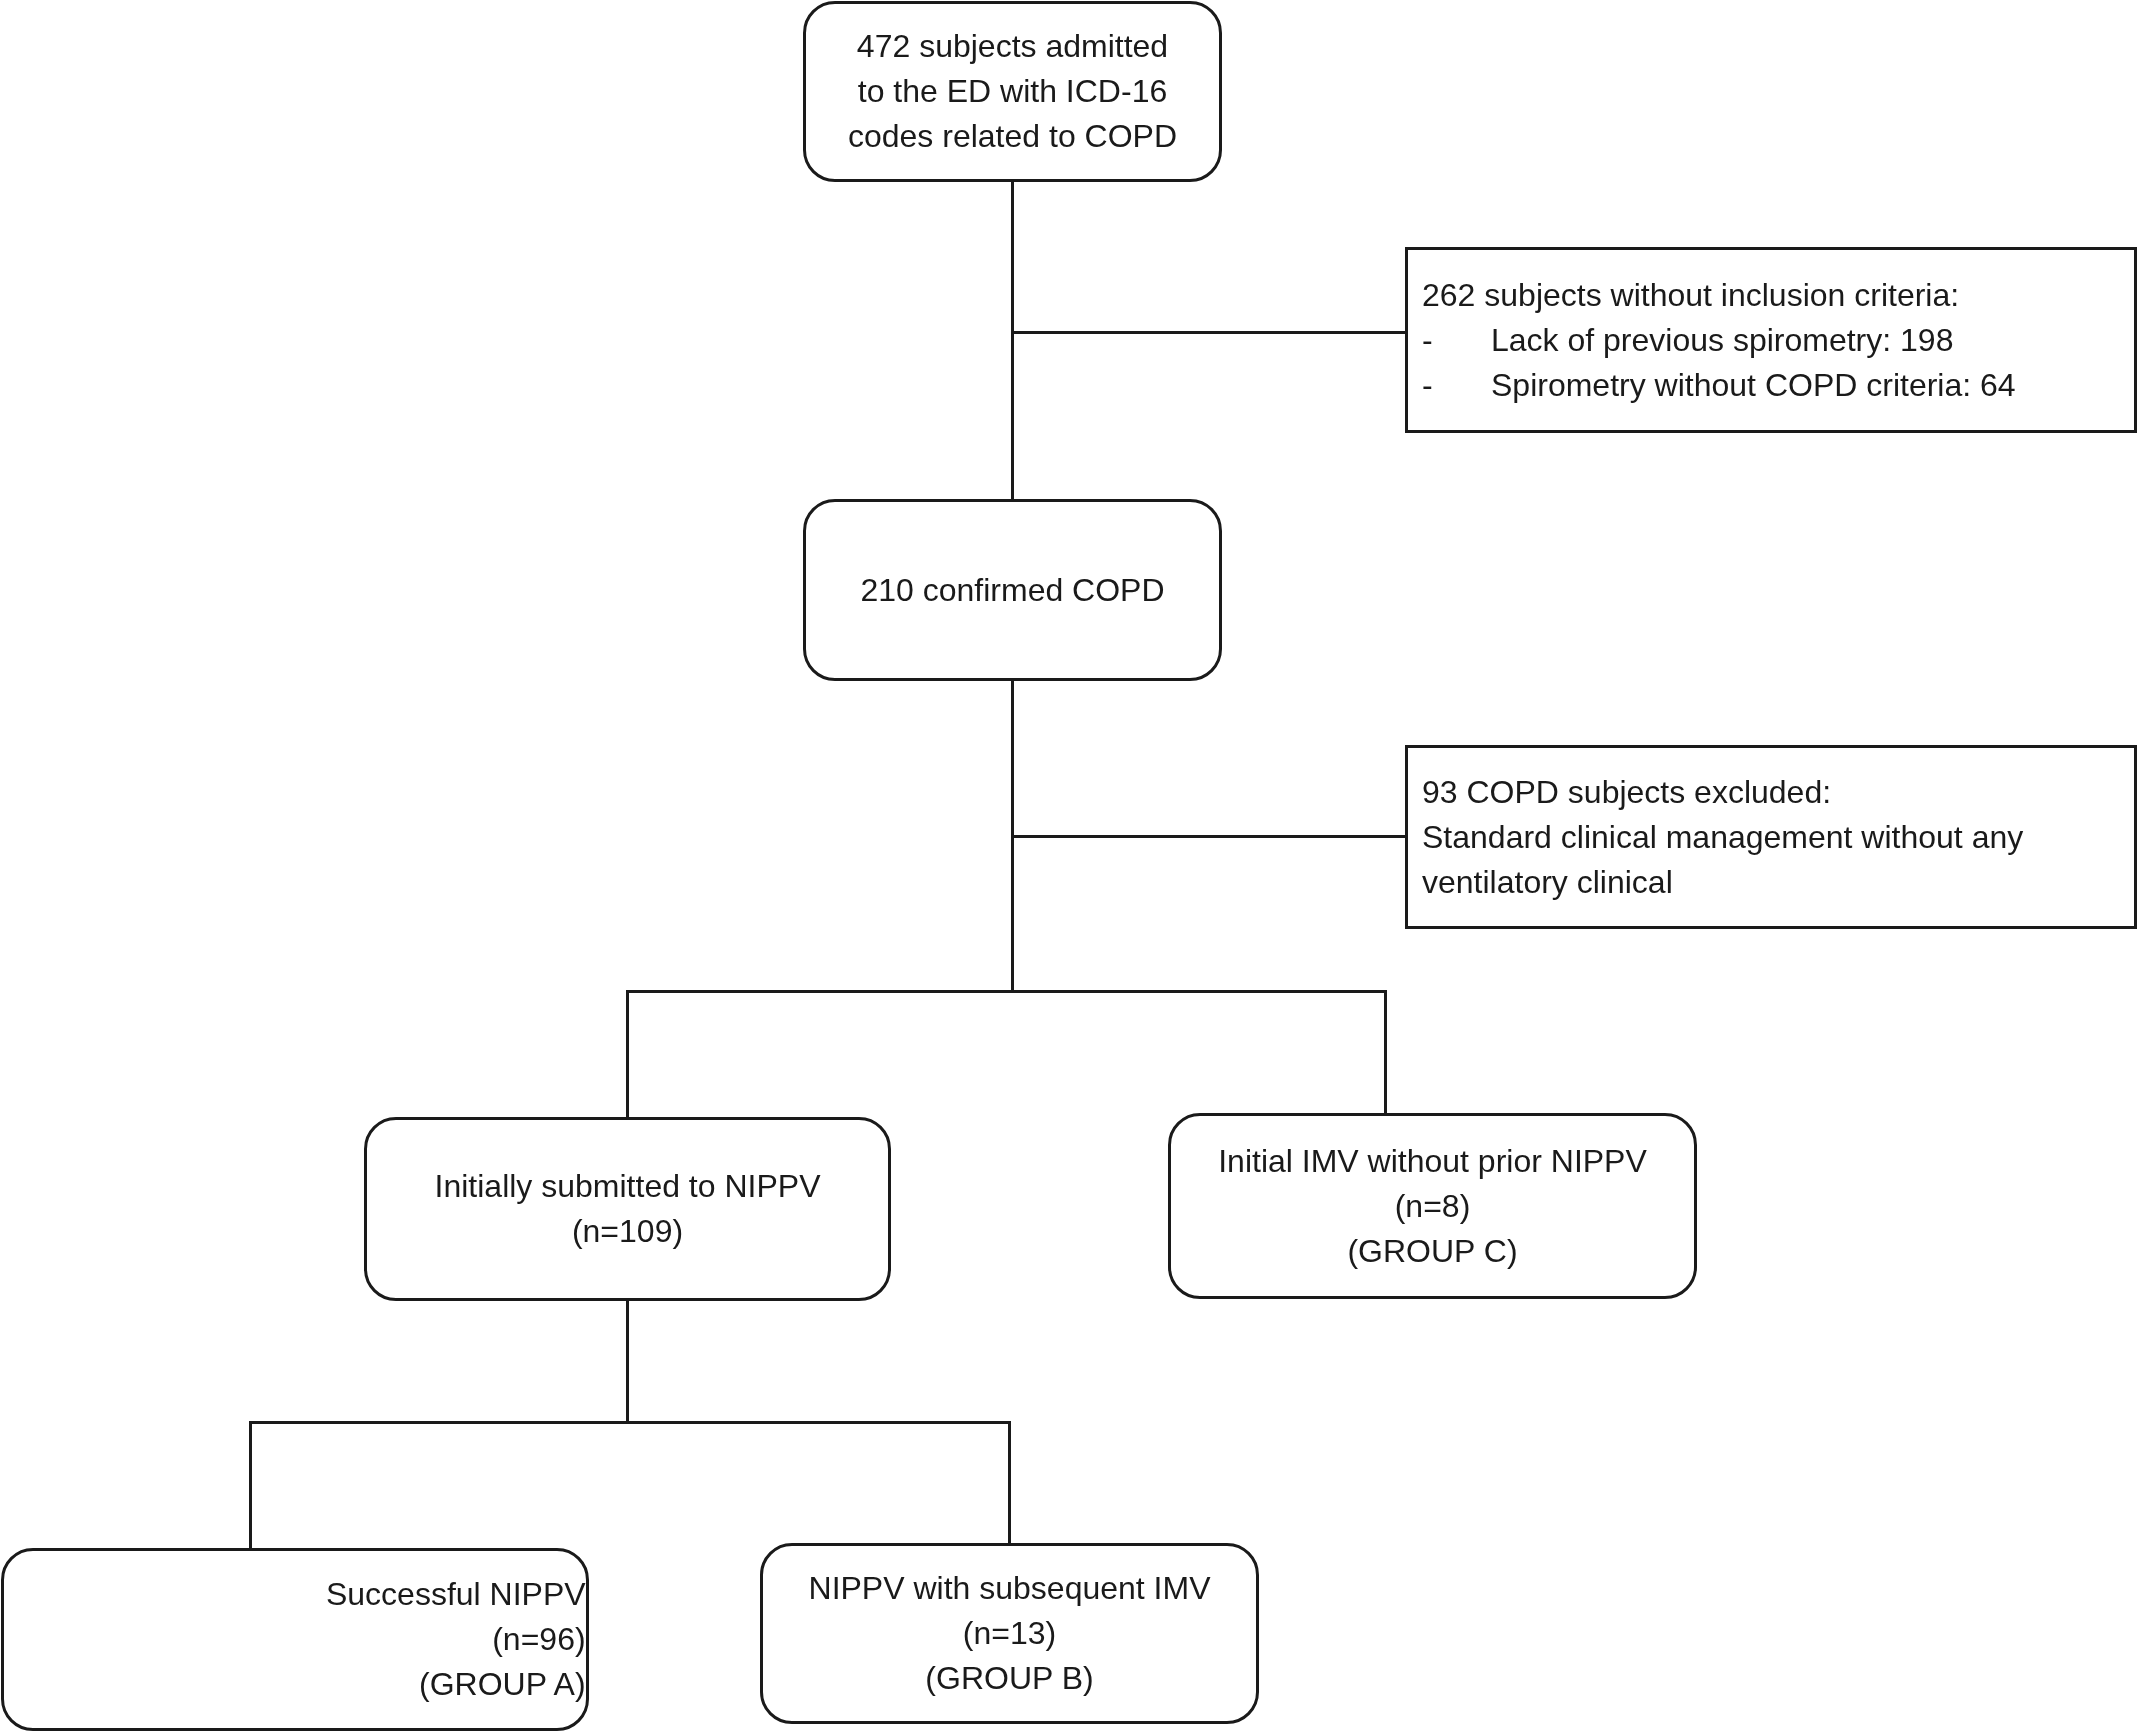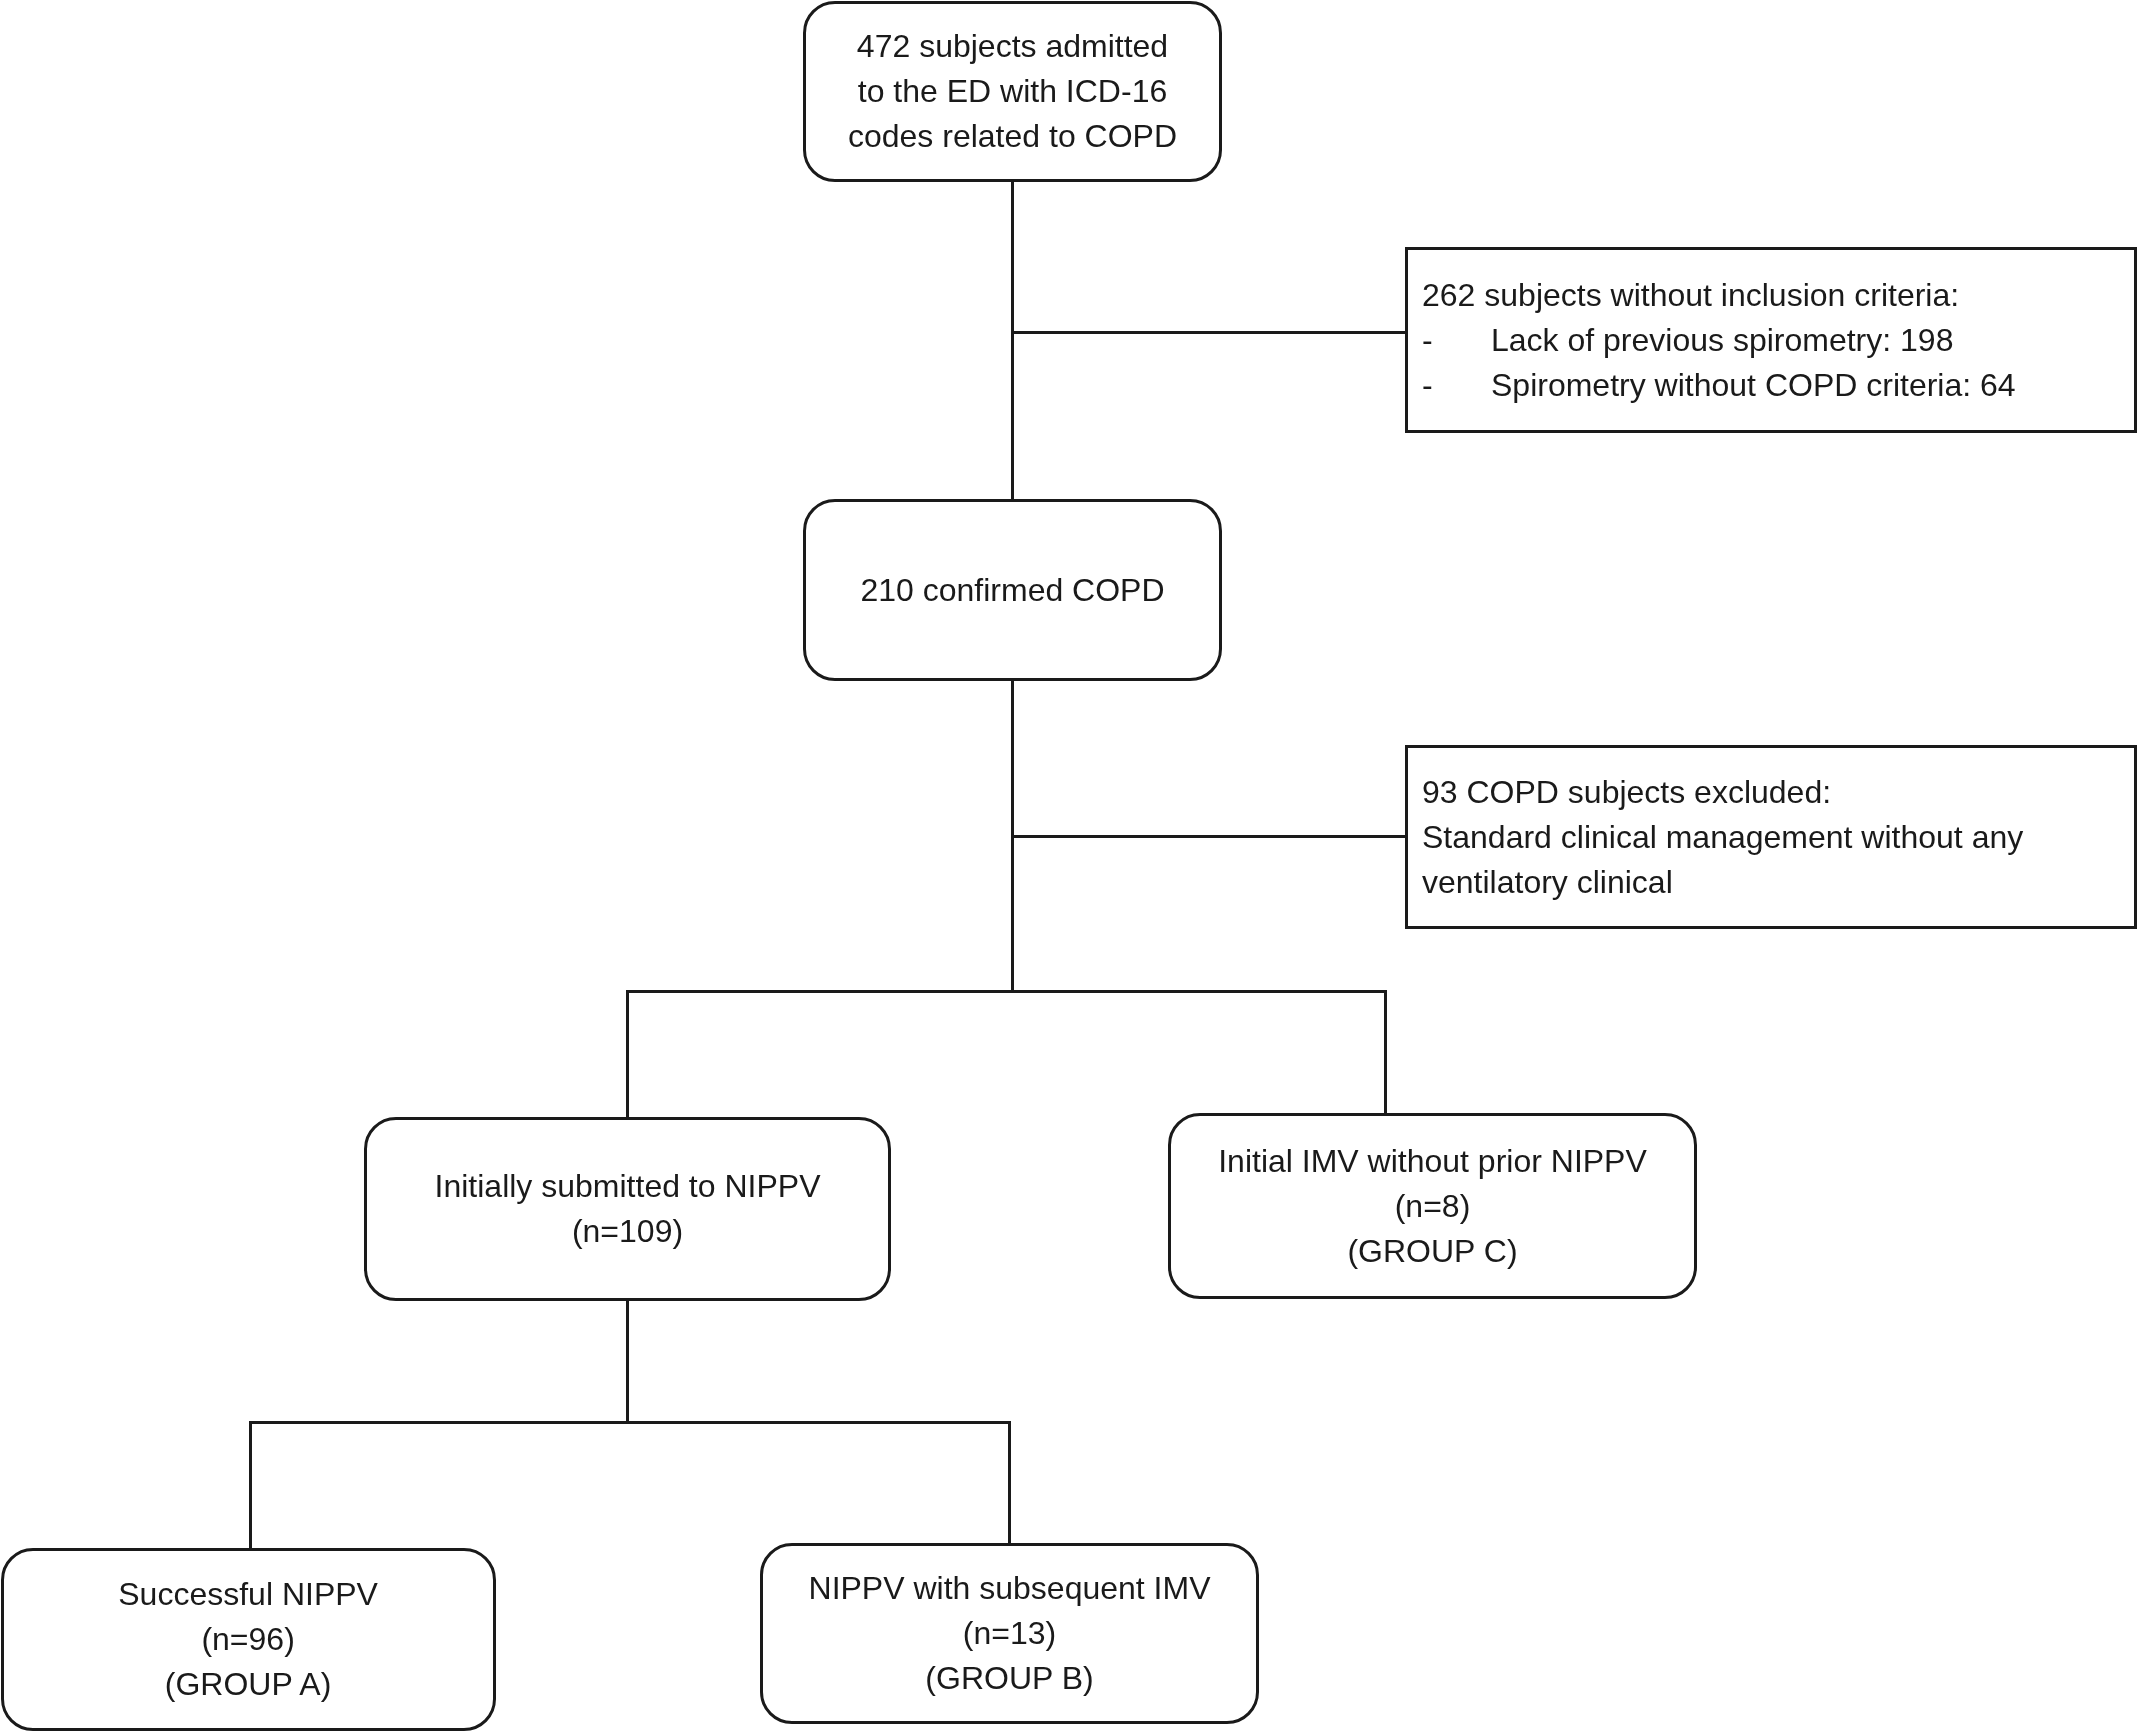--- a/index.html
+++ b/index.html
@@ -118,21 +118,21 @@
     <div class="line">Initially submitted to NIPPV</div>
     <div class="line">(n=109)</div>
   </div>
 
   <div class="box center" style="left:1120px; top:1113px; width:529px; height:186px;margin-left:48px;">
     <div class="line">Initial IMV without prior NIPPV</div>
     <div class="line">(n=8)</div>
     <div class="line">(GROUP C)</div>
   </div>
 
-  <div class="box center" style="left:0.6px; top:1548px; width:495px; height:183px;">
+  <div class="box center" style="left:0.6px; top:1548px; width:588px; height:183px;align-items:flex-end;">
     <div class="line">Successful NIPPV</div>
     <div class="line">(n=96)</div>
     <div class="line">(GROUP A)</div>
   </div>
 
   <div class="box center" style="left:760px; top:1543px; width:499px; height:181px;">
     <div class="line">NIPPV with subsequent IMV</div>
     <div class="line">(n=13)</div>
     <div class="line">(GROUP B)</div>
   </div>

